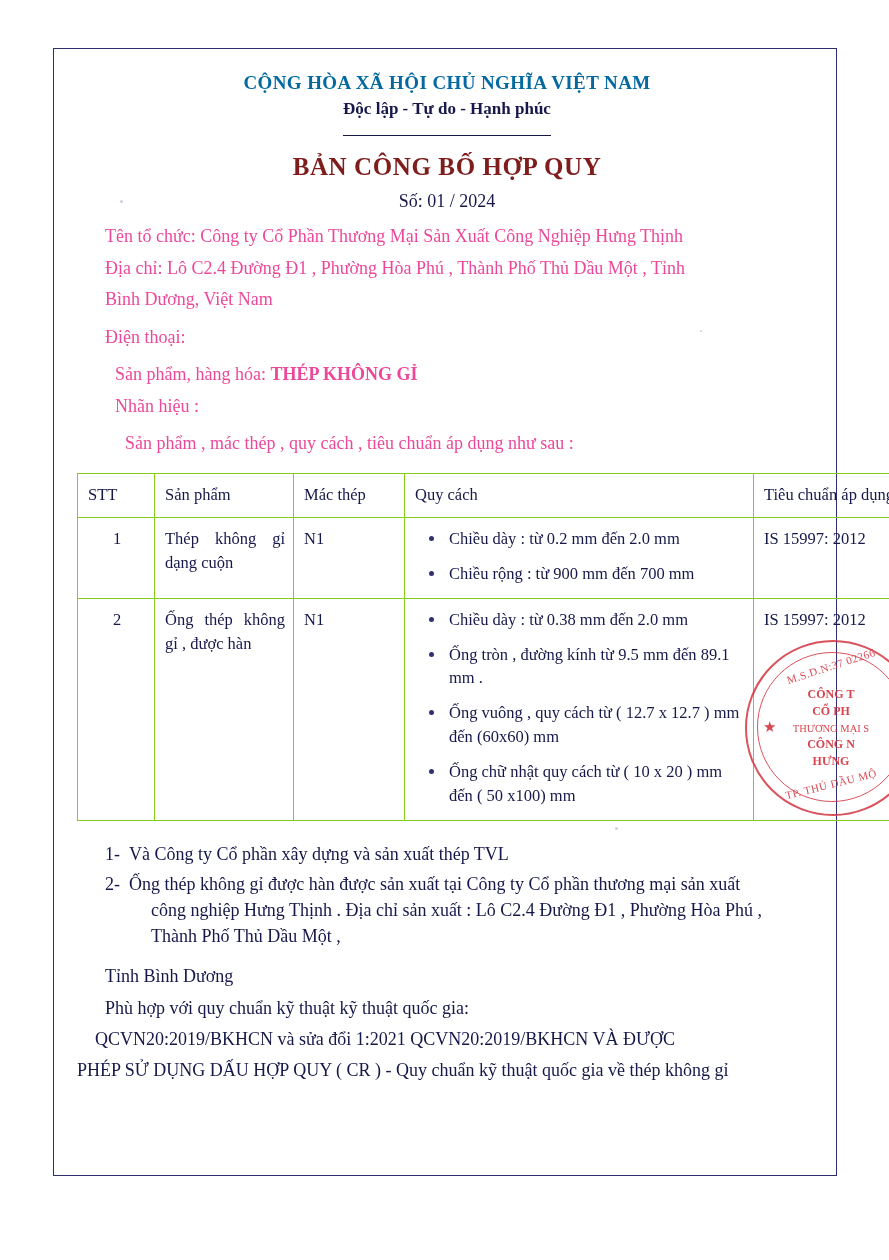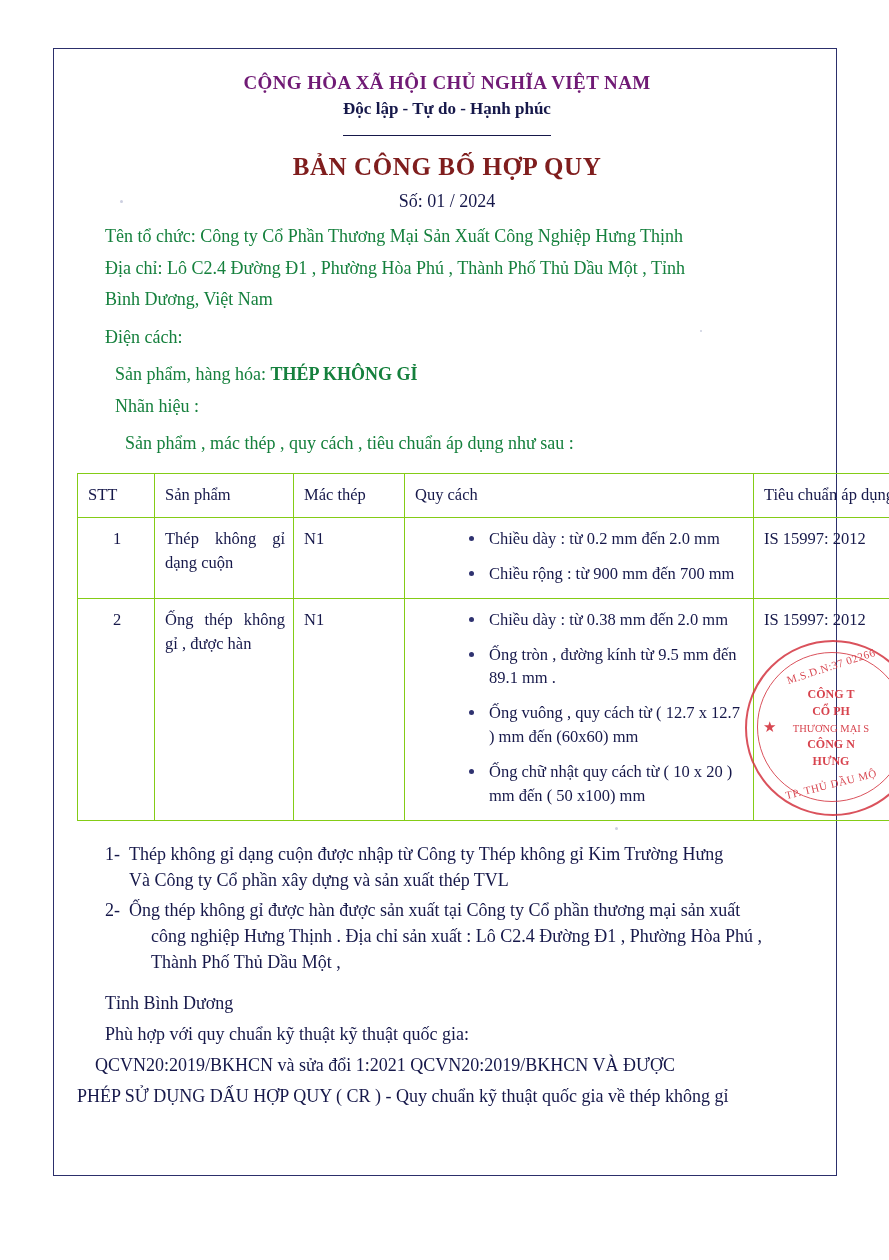--- a/index.html
+++ b/index.html
@@ -40,21 +40,21 @@
     top: 62px;
     width: 740px;
   }
 
   .center { text-align: center; }
 
   .natl-title {
     font-size: 19px;
     font-weight: bold;
     letter-spacing: 0.4px;
-    color: #701a75;
+    color: #0369a1;
     margin-top: 10px;
   }
   .natl-sub {
     font-size: 17px;
     font-weight: bold;
     color: #16184a;
     margin-top: 5px;
   }
   .natl-sub span {
     border-bottom: 1.4px solid #16184a;
@@ -69,21 +69,21 @@
     margin-top: 34px;
   }
   .doc-number {
     font-size: 18px;
     color: #16184a;
     margin-top: 10px;
   }
 
   .para {
     font-size: 18px;
-    color: #15803d;
+    color: #ec4899;
     line-height: 1.42;
     margin-top: 12px;
   }
   .para.indent { margin-left: 28px; }
   .para.indent2 { margin-left: 38px; }
   .para.tight { margin-top: 6px; }
   .bold { font-weight: bold; }
 
   
   table.spec {
@@ -114,21 +114,20 @@
 
   ul.bullets {
     margin: 0;
     padding-left: 34px;
     list-style: none;
   }
   ul.bullets li {
     position: relative;
     margin-bottom: 11px;
     line-height: 1.45;
-    margin-left: 40px;
   }
   ul.bullets li:last-child { margin-bottom: 2px; }
   ul.bullets li::before {
     content: "";
     position: absolute;
     left: -20px;
     top: 9px;
     width: 5px; height: 5px;
     border-radius: 50%;
     background: #2f3270;
@@ -225,21 +224,21 @@
 
     <div class="center natl-title">CỘNG HÒA XÃ HỘI CHỦ NGHĨA VIỆT NAM</div>
     <div class="center natl-sub"><span>Độc lập - Tự do - Hạnh phúc</span></div>
 
     <div class="center doc-title">BẢN CÔNG BỐ HỢP QUY</div>
     <div class="center doc-number">Số: 01 / 2024</div>
 
     <div class="para indent">Tên tổ chức: Công ty Cổ Phần Thương Mại Sản Xuất Công Nghiệp Hưng Thịnh</div>
     <div class="para indent tight">Địa chỉ: Lô C2.4 Đường Đ1 , Phường Hòa Phú , Thành Phố Thủ Dầu Một , Tỉnh</div>
     <div class="para tight" style="margin-left:28px">Bình Dương, Việt Nam</div>
-    <div class="para indent">Điện cách:</div>
+    <div class="para indent">Điện thoại:</div>
 
     <div class="para indent2"><span>Sản phẩm, hàng hóa: </span><span class="bold">THÉP KHÔNG GỈ</span></div>
     <div class="para indent2 tight">Nhãn hiệu :</div>
     <div class="para" style="margin-left:48px">Sản phẩm , mác thép , quy cách , tiêu chuẩn áp dụng như sau :</div>
 
     <table class="spec">
       <thead>
         <tr>
           <th class="c-stt">STT</th>
           <th class="c-prod">Sản phẩm</th>
@@ -275,21 +274,20 @@
           </td>
           <td>IS 15997: 2012</td>
         </tr>
       </tbody>
     </table>
 
     <div class="notes">
       <div class="note note1">
         <span class="marker">1-</span>
         <span class="body">
-          <span>Thép không gỉ dạng cuộn được nhập từ Công ty Thép không gỉ Kim Trường Hưng</span>
           <span class="cont">Và Công ty Cổ phần xây dựng và sản xuất thép TVL</span>
         </span>
       </div>
       <div class="note note2">
         <span class="marker">2-</span>
         <span class="body">
           <span>Ống thép không gỉ được hàn được sản xuất tại Công ty Cổ phần thương mại sản xuất</span>
           <span class="cont">công nghiệp Hưng Thịnh . Địa chỉ sản xuất : Lô C2.4 Đường Đ1 , Phường Hòa Phú ,</span>
           <span class="cont">Thành Phố Thủ Dầu Một ,</span>
         </span>

